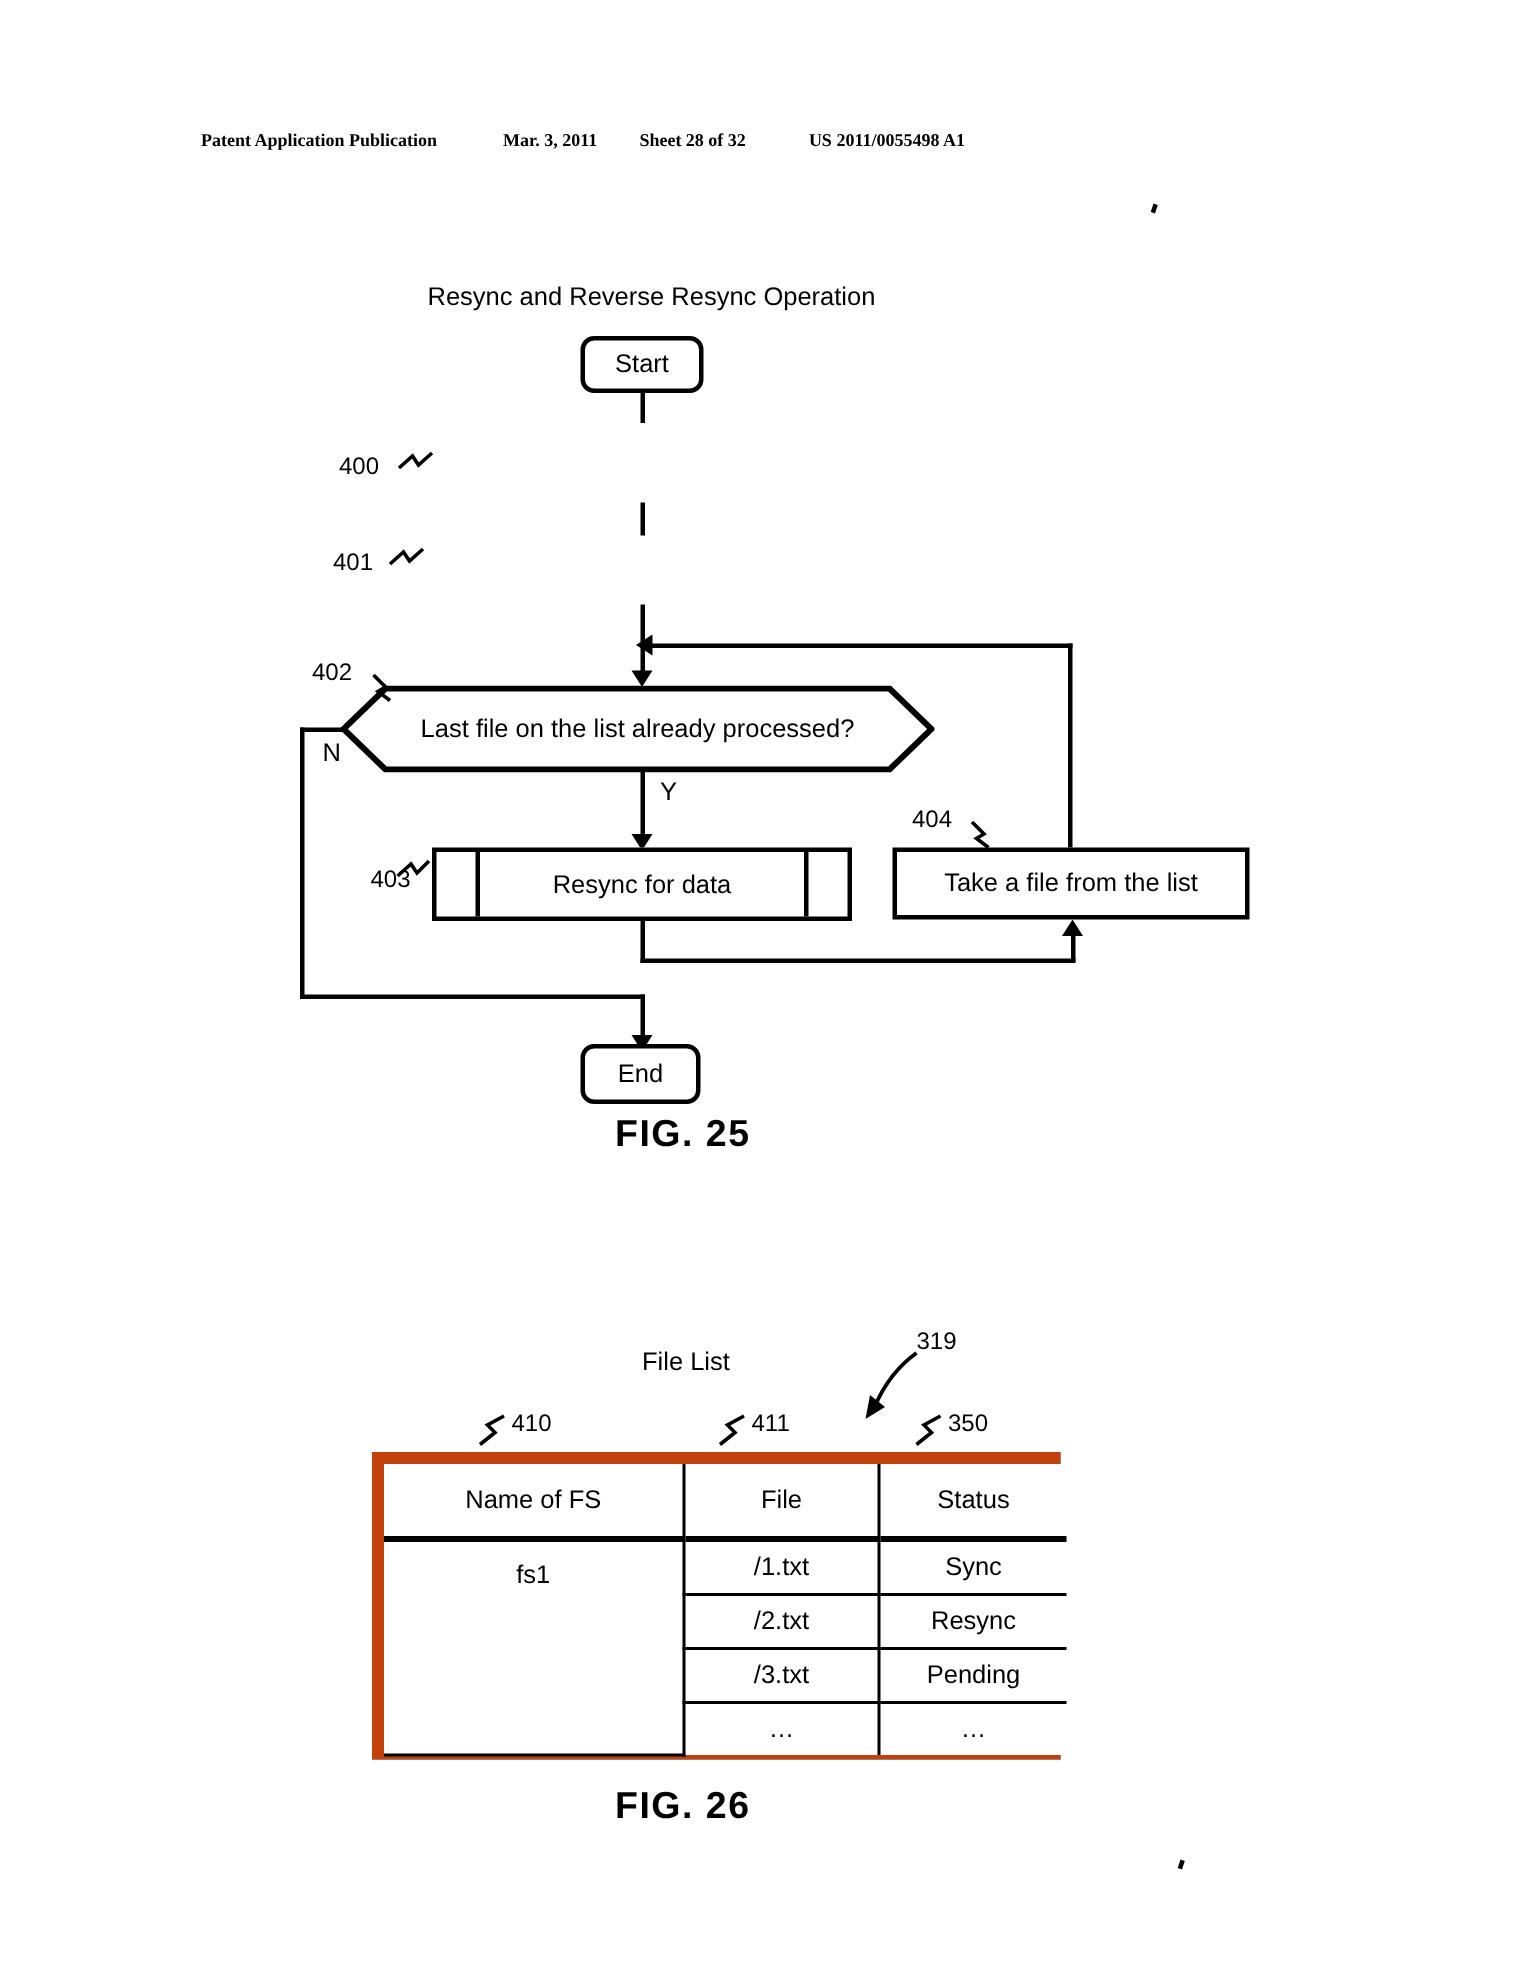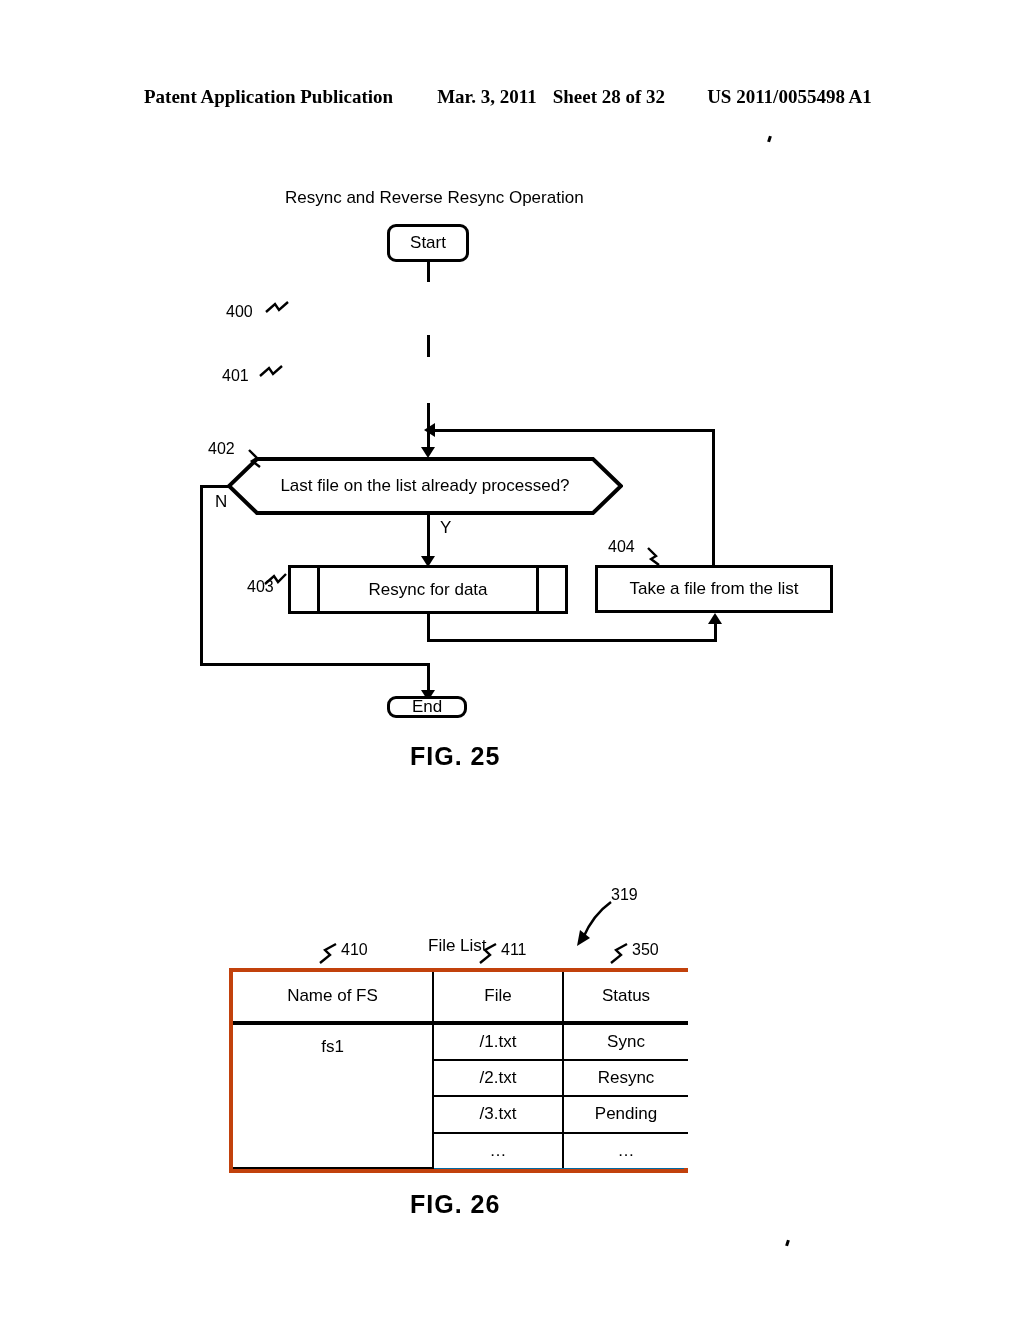--- a/index.html
+++ b/index.html
@@ -14,33 +14,33 @@
     background: #ffffff;
     overflow: hidden;
     font-family: "Liberation Sans", sans-serif;
     color: #000000;
   }
 
   
   .pub-header {
     position: absolute;
     top: 86px;
-    left: 144px;
+    left: 134px;
     width: 768px;
     display: flex;
     align-items: baseline;
     font-family: "Liberation Serif", serif;
     font-weight: bold;
-    font-size: 19px;
+    font-size: 12px;
     letter-spacing: 0px;
     white-space: nowrap;
   }
   .pub-header .h-title { }
   .pub-header .h-date  { margin-left: 44px; }
-  .pub-header .h-sheet { margin-left: 16px; text-align: right; }
+  .pub-header .h-sheet { margin-left: 28px; text-align: right; }
   .pub-header .h-num   { margin-left: 42px; }
 
   
   .fig-title {
     position: absolute;
     font-size: 17px;
     white-space: nowrap;
   }
   .fig-caption {
     position: absolute;
@@ -128,22 +128,23 @@
   }
 
   
   .leader { position: absolute; }
   .leader svg { display: block; overflow: visible; }
 
   
   .tbl {
     position: absolute;
     box-sizing: border-box;
-    border: 4px solid #c2410c;
+    border: 8px solid #c2410c;
     background: #0369a1;
+    margin-left: 19px;
   }
   .tbl table {
     border-collapse: collapse;
     width: 100%;
     height: 100%;
     table-layout: fixed;
   }
   .tbl td, .tbl th {
     border: 2px solid #000000;
     font-weight: normal;
@@ -260,27 +261,27 @@
   </div>
   <div class="ref-num" style="left:608px; top:538px;">404</div>
   <div class="leader" style="left:648px; top:546px;">
     <svg width="22" height="20">
         <polyline points="0,2 8,10 3,13 11,19" fill="none" stroke="#000" stroke-width="2.4"></polyline>
       </svg>
   </div>
 
   <div class="conn v" style="left:712px; top:429px; height:136px;"></div>
 
-  <div class="node term" style="left:387px; top:696px; width:80px; height:22px;">
+  <div class="node term" style="left:387px; top:696px; width:80px; height:40px;">
     <span class="node-text">End</span>
   </div>
 
   <div class="fig-caption" style="left:410px; top:742px;">FIG. 25</div>
 
-  <div class="fig-title" style="left:428px; top:936px;">File List</div>
+  <div class="fig-title" style="left:428px; top:898px;">File List</div>
 
   <div class="ref-num" style="left:611px; top:886px;">319</div>
   <div class="leader" style="left:571px; top:898px;">
     <svg width="46" height="50">
       <path d="M40,4 C26,14 18,26 12,40" fill="none" stroke="#000" stroke-width="2.6"></path>
       <polygon points="6,48 9,32 19,40" fill="#000"></polygon>
     </svg>
   </div>
 
   <div class="ref-num" style="left:341px; top:941px;">410</div>

